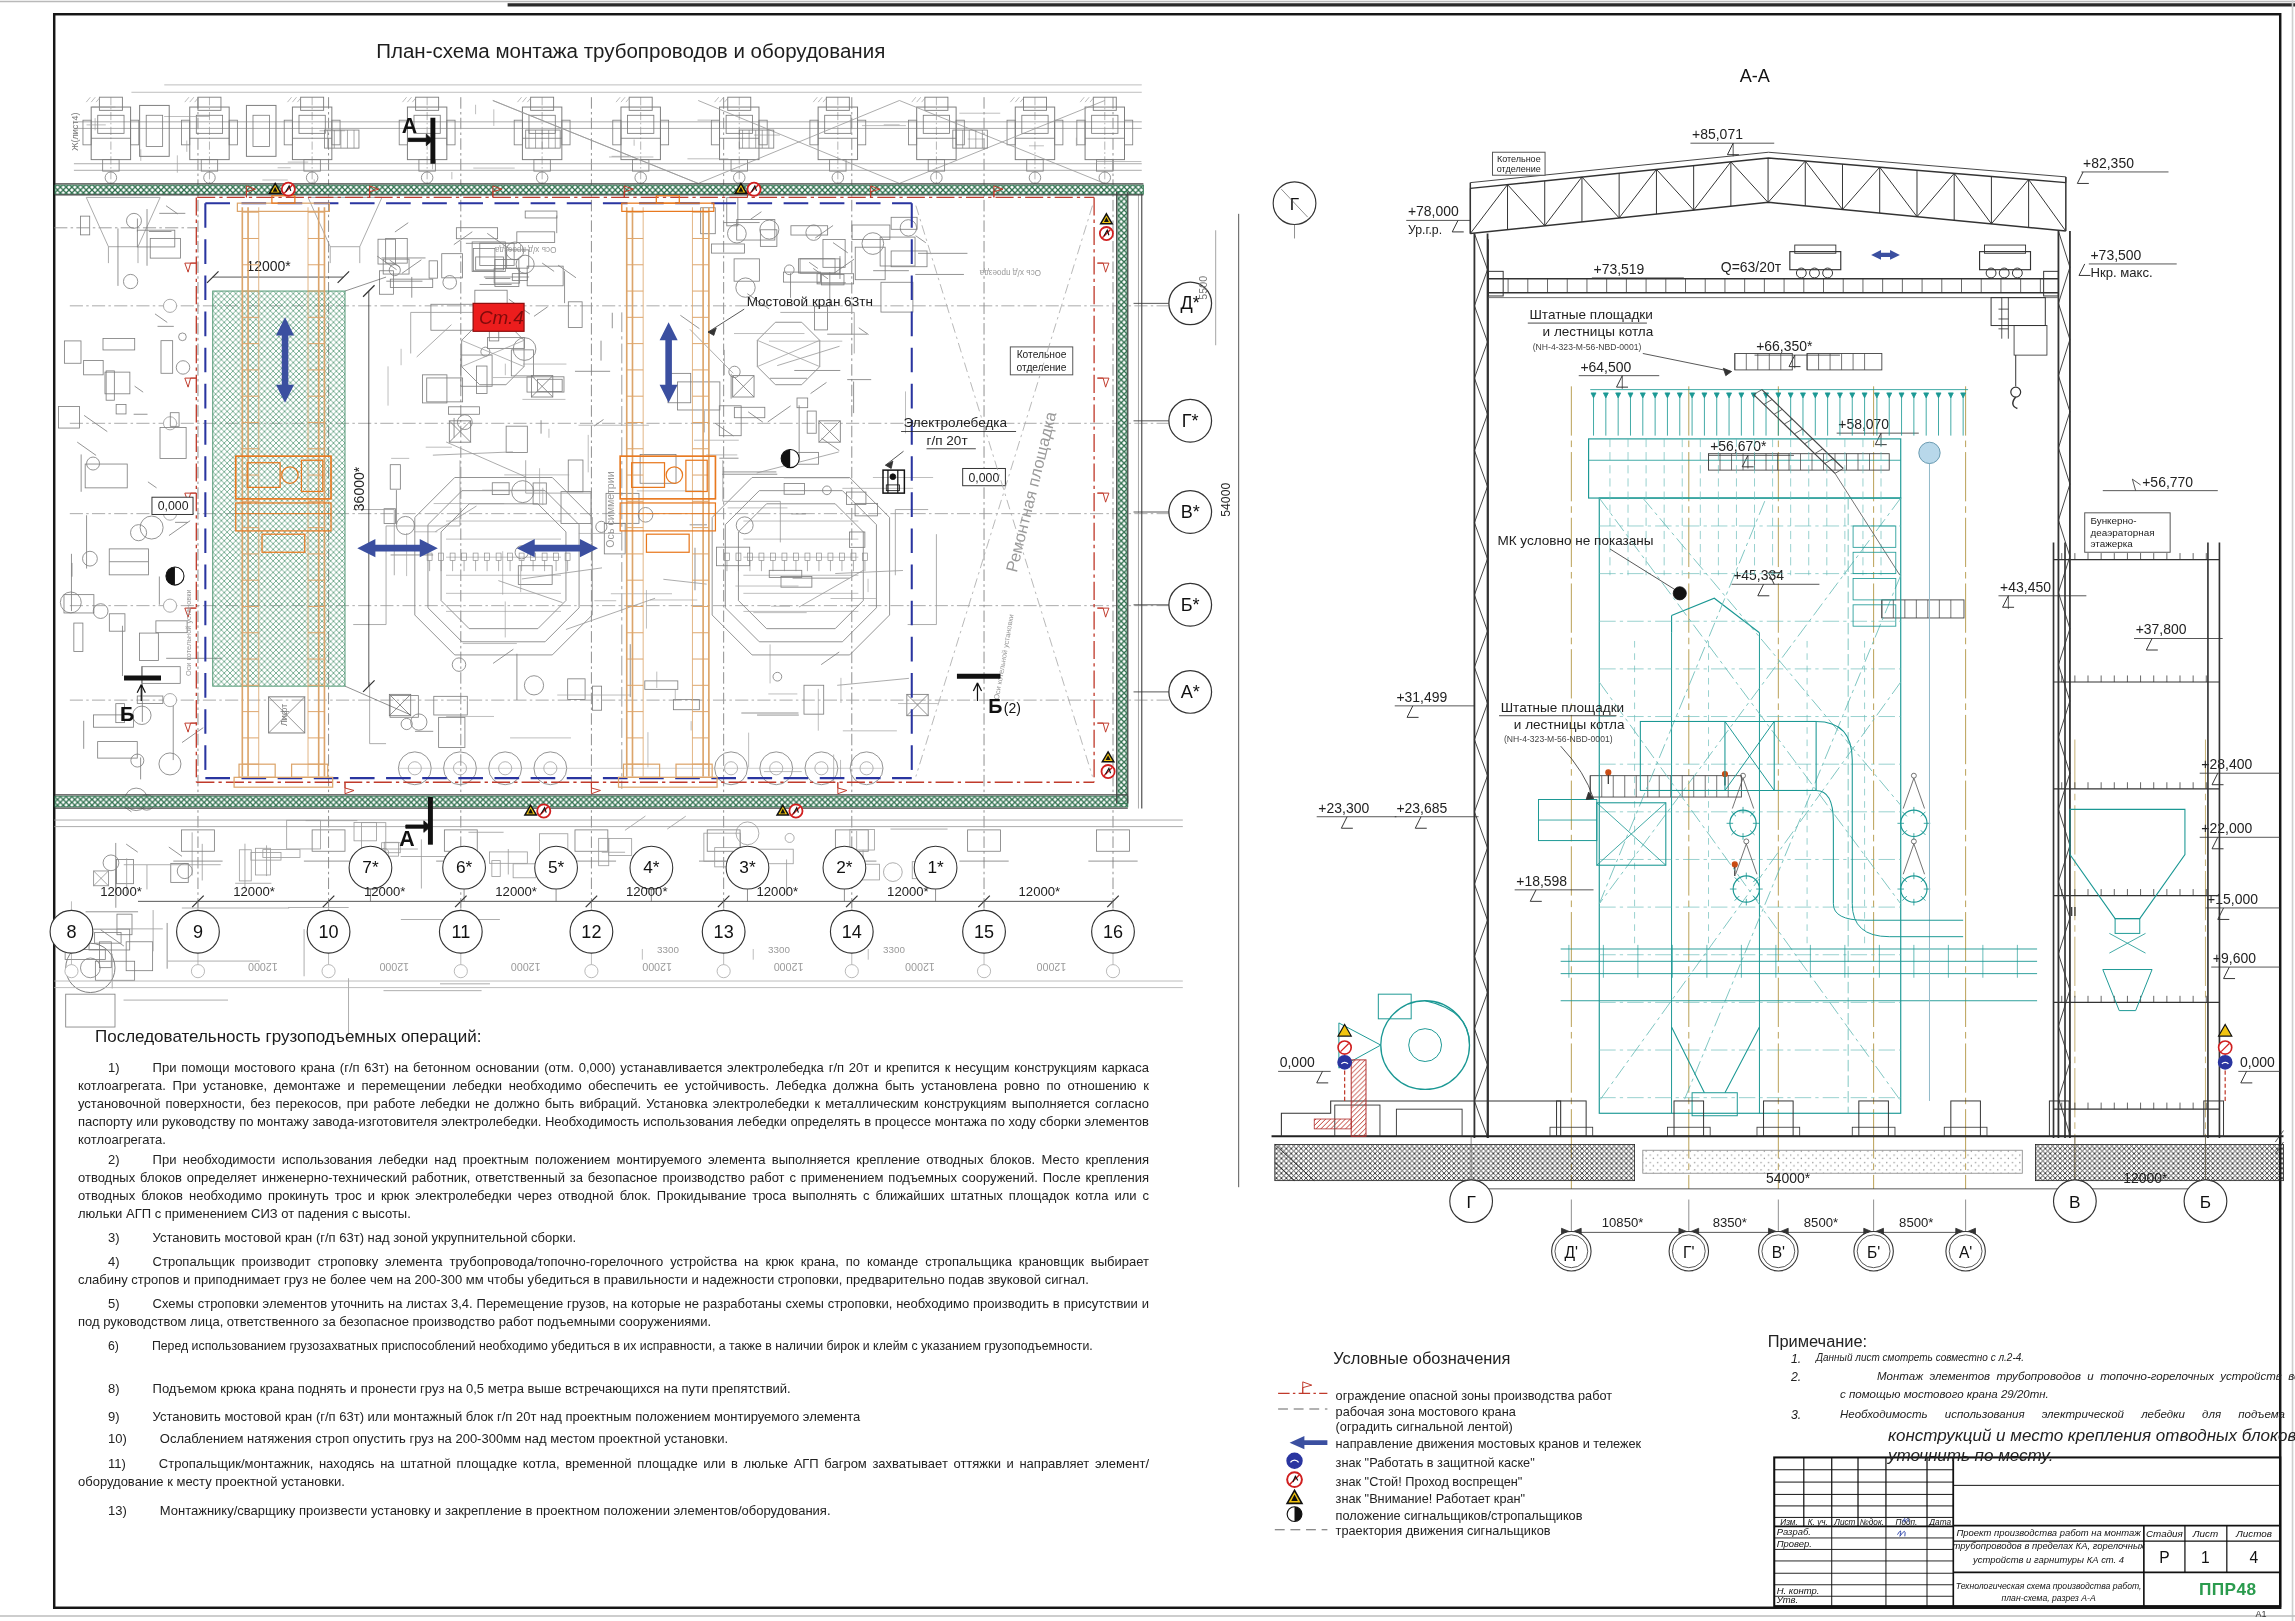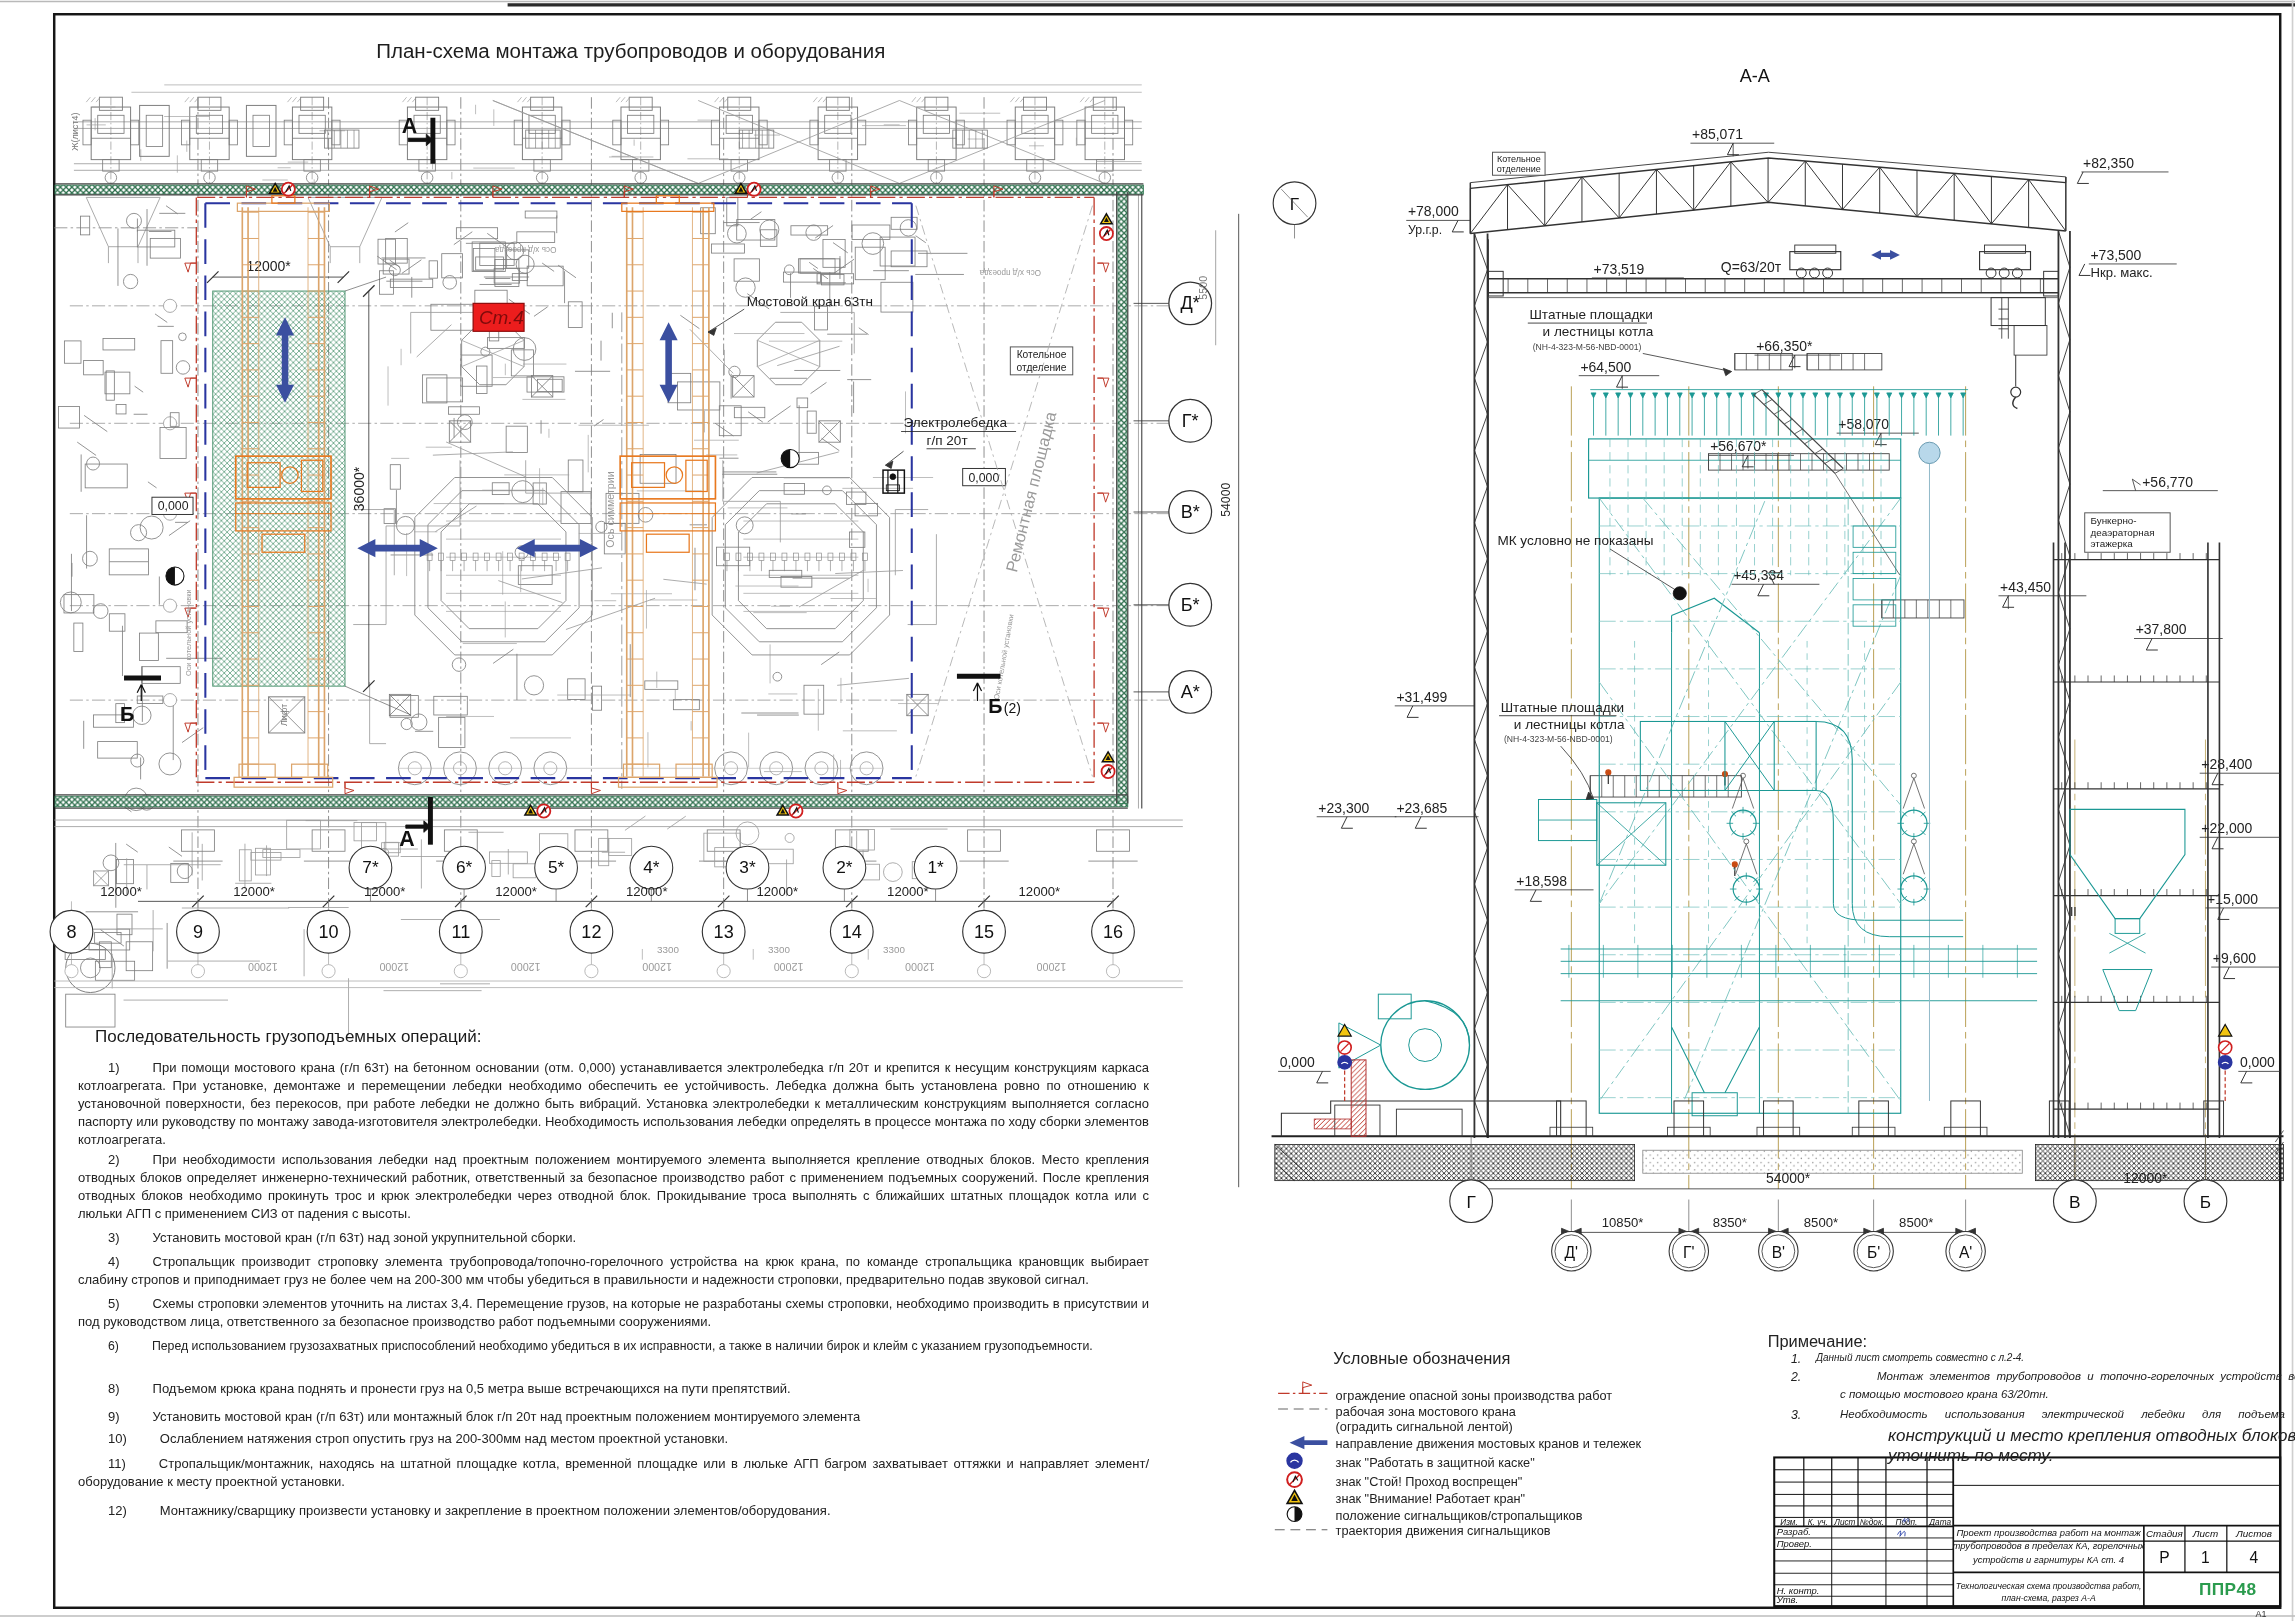--- a/index.html
+++ b/index.html
@@ -1968,22 +1968,22 @@
 <div class="para" style="top:1059px;"><span class="pn"></span><span class="pnum">1)</span><span class="pin"></span>При помощи мостового крана (г/п 63т) на бетонном основании (отм. 0,000) устанавливается электролебедка г/п 20т и крепится к несущим конструкциям каркаса котлоагрегата. При установке, демонтаже и перемещении лебедки необходимо обеспечить ее устойчивость. Лебедка должна быть установлена ровно по отношению к установочной поверхности, без перекосов, при работе лебедки не должно быть вибраций. Установка электролебедки к металлическим конструкциям выполняется согласно паспорту или руководству по монтажу завода-изготовителя электролебедки. Необходимость использования лебедки определять в процессе монтажа по ходу сборки элементов котлоагрегата.</div>
 <div class="para" style="top:1151px;"><span class="pn"></span><span class="pnum">2)</span><span class="pin"></span>При необходимости использования лебедки над проектным положением монтируемого элемента выполняется крепление отводных блоков. Место крепления отводных блоков определяет инженерно-технический работник, ответственный за безопасное производство работ с применением подъемных сооружений. После крепления отводных блоков необходимо прокинуть трос и крюк электролебедки через отводной блок. Прокидывание троса выполнять с ближайших штатных площадок котла или с люльки АГП с применением СИЗ от падения с высоты.</div>
 <div class="para" style="top:1229px;"><span class="pn"></span><span class="pnum">3)</span><span class="pin"></span>Установить мостовой кран (г/п 63т) над зоной укрупнительной сборки.</div>
 <div class="para" style="top:1253px;"><span class="pn"></span><span class="pnum">4)</span><span class="pin"></span>Стропальщик производит строповку элемента трубопровода/топочно-горелочного устройства на крюк крана, по команде стропальщика крановщик выбирает слабину стропов и приподнимает груз не более чем на 200-300 мм чтобы убедиться в правильности и надежности строповки, предварительно подав звуковой сигнал.</div>
 <div class="para" style="top:1295px;"><span class="pn"></span><span class="pnum">5)</span><span class="pin"></span>Схемы строповки элементов уточнить на листах 3,4. Перемещение грузов, на которые не разработаны схемы строповки, необходимо производить в присутствии и под руководством лица, ответственного за безопасное производство работ подъемными сооружениями.</div>
 <div class="para" style="top:1337px;font-size:12.3px;"><span class="pn"></span><span class="pnum">6)</span><span class="pin"></span>Перед использованием грузозахватных приспособлений необходимо убедиться в их исправности, а также в наличии бирок и клейм с указанием грузоподъемности.</div>
 <div class="para" style="top:1380px;"><span class="pn"></span><span class="pnum">8)</span><span class="pin"></span>Подъемом крюка крана поднять и пронести груз на 0,5 метра выше встречающихся на пути препятствий.</div>
 <div class="para" style="top:1408px;"><span class="pn"></span><span class="pnum">9)</span><span class="pin"></span>Установить мостовой кран (г/п 63т) или монтажный блок г/п 20т над проектным положением монтируемого элемента</div>
 <div class="para" style="top:1430px;"><span class="pn"></span><span class="pnum">10)</span><span class="pin"></span>Ослаблением натяжения строп опустить груз на 200-300мм над местом проектной установки.</div>
 <div class="para" style="top:1455px;"><span class="pn"></span><span class="pnum">11)</span><span class="pin"></span>Стропальщик/монтажник, находясь на штатной площадке котла, временной площадке или в люльке АГП багром захватывает оттяжки и направляет элемент/оборудование к месту проектной установки.</div>
-<div class="para" style="top:1502px;"><span class="pn"></span><span class="pnum">12)</span><span class="pin"></span>Монтажнику/сварщику произвести установку и закрепление в проектном положении элементов/оборудования.</div>
+<div class="para" style="top:1502px;"><span class="pn"></span><span class="pnum">13)</span><span class="pin"></span>Монтажнику/сварщику произвести установку и закрепление в проектном положении элементов/оборудования.</div>
 <div style="position:absolute;left:1791px;top:1352px;width:33px;font-size:12.3px;color:#222;font-style:italic;">1.</div>
 <div style="position:absolute;left:1816px;top:1352px;width:445px;font-size:10px;color:#222;font-style:italic;">Данный лист смотреть совместно с л.2-4.</div>
 <div style="position:absolute;left:1791px;top:1370px;width:33px;font-size:12.3px;color:#222;font-style:italic;">2.</div>
 <div style="position:absolute;left:1877px;top:1370px;width:445px;font-size:11.5px;color:#222;font-style:italic;text-align:justify;text-align-last:justify;">Монтаж элементов трубопроводов и топочно-горелочных устройств вести</div>
-<div style="position:absolute;left:1840px;top:1388px;width:445px;font-size:11.5px;color:#222;font-style:italic;">с помощью мостового крана 63/20тн.</div>
+<div style="position:absolute;left:1840px;top:1388px;width:445px;font-size:11.5px;color:#222;font-style:italic;">с помощью мостового крана 29/20тн.</div>
 <div style="position:absolute;left:1791px;top:1408px;width:33px;font-size:12.3px;color:#222;font-style:italic;">3.</div>
 <div style="position:absolute;left:1840px;top:1408px;width:445px;font-size:11.5px;color:#222;font-style:italic;text-align:justify;text-align-last:justify;">Необходимость использования электрической лебедки для подъема</div>
 <div style="position:absolute;left:1888px;top:1426px;width:445px;font-size:17px;color:#222;font-style:italic;">конструкций и место крепления отводных блоков уточнить по месту.</div>
 </div>
 
 </body></html>

